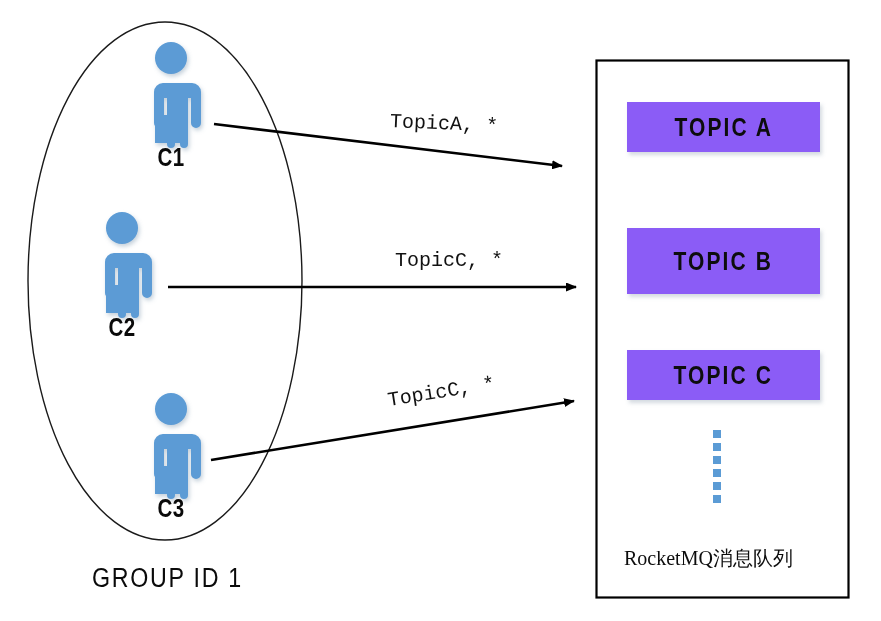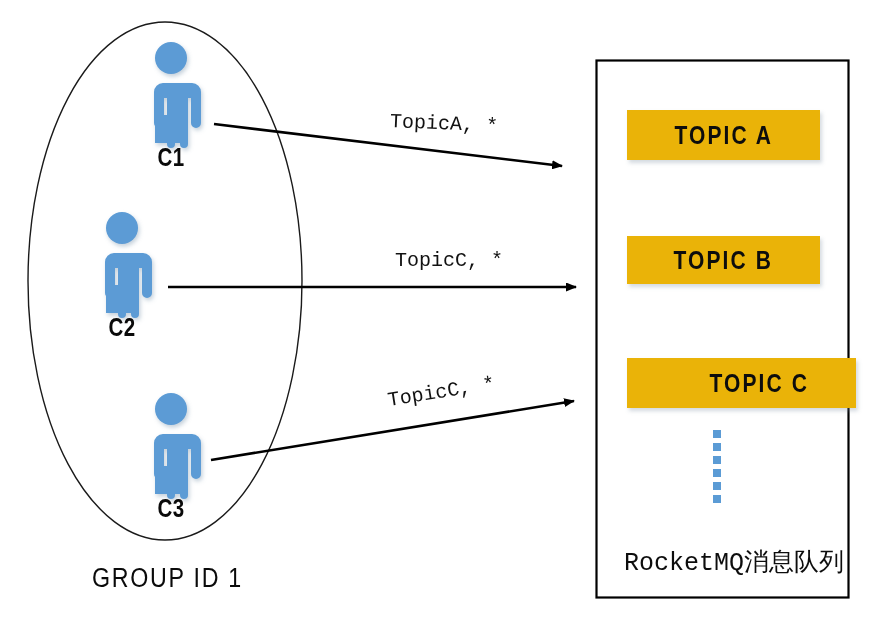--- a/index.html
+++ b/index.html
@@ -43,26 +43,25 @@
     letter-spacing: 2px;
     color: #0a0a0a;
     white-space: nowrap;
     transform: scaleX(0.86);
     transform-origin: left center;
   }
 
   
   .topic-box {
     position: absolute;
-    background: #eab308;
+    background: #8b5cf6;
     box-shadow: 2px 3px 4px rgba(120,140,160,0.32);
     display: flex;
     align-items: center;
     justify-content: center;
-    margin-top: 8px;
   }
   .topic-box span {
     font-family: "Liberation Sans", sans-serif;
     font-size: 25px;
     font-weight: 700;
     letter-spacing: 2.5px;
     color: #0d0d0d;
     white-space: nowrap;
     transform: scaleX(0.84);
   }
@@ -78,22 +77,22 @@
   #ellipsis-dots i {
     display: block;
     width: 8px;
     height: 8px;
     background: #5B9BD5;
   }
 
   
   .queue-caption {
     position: absolute;
-    font-family: Liberation Mono, monospace;
-    font-size: 25px;
+    font-family: Liberation Serif, serif;
+    font-size: 20px;
     color: #0d0d0d;
     white-space: nowrap;
   }
 
   
   .arrow-label {
     position: absolute;
     font-family: "Liberation Mono", "DejaVu Sans Mono", monospace;
     font-size: 20px;
     color: #111111;
@@ -156,25 +155,25 @@
   <div class="arrow-label" style="left:390px; top:110px; transform: rotate(2.5deg); transform-origin: left center;">TopicA, *</div>
 
   <div class="arrow-label" style="left:395px; top:249px;">TopicC, *</div>
 
   <div class="arrow-label" style="left:388px; top:389px; transform: rotate(-9deg); transform-origin: left center;">TopicC, *</div>
 
   <div class="topic-box" style="left:627px; top:102px; width:193px; height:50px;">
     <span>TOPIC A</span>
   </div>
 
-  <div class="topic-box" style="left:627px; top:228px; width:193px; height:48px;">
+  <div class="topic-box" style="left:627px; top:228px; width:193px; height:66px;">
     <span>TOPIC B</span>
   </div>
 
-  <div class="topic-box" style="left:627px; top:350px; width:193px; height:50px;padding-left:36px;">
+  <div class="topic-box" style="left:627px; top:350px; width:193px; height:50px;">
     <span>TOPIC C</span>
   </div>
 
   <div id="ellipsis-dots" style="left:713px; top:430px;">
     <i></i>
     <i></i>
     <i></i>
     <i></i>
     <i></i>
     <i></i>

